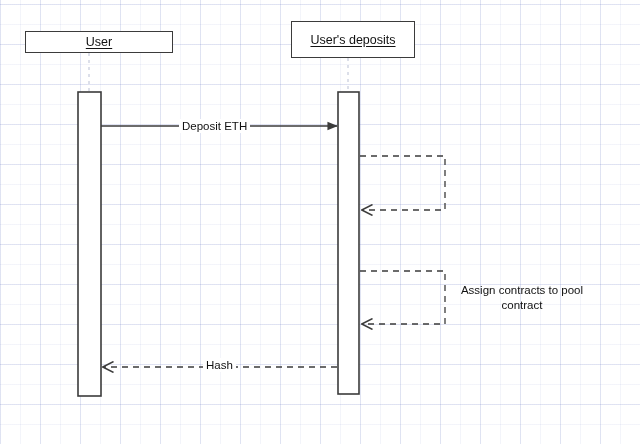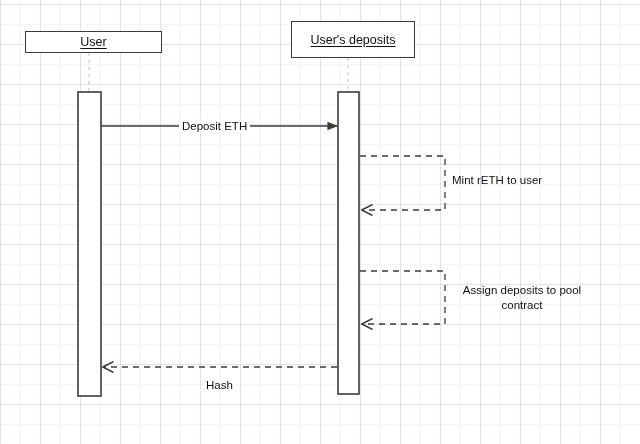--- a/index.html
+++ b/index.html
@@ -44,21 +44,21 @@
     line-height: 1.28;
   }
   .participant-line {
     text-decoration: underline;
     text-underline-offset: 1.5px;
     white-space: nowrap;
   }
   #participant-user {
     left: 25px;
     top: 31px;
-    width: 137px;
+    width: 148px;
     height: 22px;
     font-size: 12.5px;
   }
   #participant-contract {
     left: 291px;
     top: 21px;
     width: 124px;
     height: 37px;
     font-size: 12.5px;
   }
@@ -78,21 +78,21 @@
     font-size: 11.5px;
     line-height: 1.32;
     text-align: center;
   }
   #label-deposit-eth {
     left: 179px;
     top: 119px;
   }
   #label-hash {
     left: 203px;
-    top: 378px;
+    top: 358px;
   }
   #label-mint-reth {
     left: 452px;
     top: 173px;
     width: 136px;
     text-align: left;
   }
   #label-assign-deposits {
     left: 452px;
     top: 283px;
@@ -132,23 +132,22 @@
   <div class="participant-box" id="participant-user">
     <span class="participant-line">User</span>
   </div>
 
   <div class="participant-box" id="participant-contract">
     <span class="participant-line">User's deposits</span>
   </div>
 
   <div class="msg-label" id="label-deposit-eth">Deposit ETH</div>
 
-  <div class="note-label" id="label-mint-reth">Mint rETH to user</div>
 
   <div class="note-label" id="label-assign-deposits">
-    <span>Assign deposits to pool</span>
+    <span>Assign contracts to pool</span>
     <br>
     <span>contract</span>
   </div>
 
   <div class="msg-label" id="label-hash">Hash</div>
 
 </div>
 
 </body></html>

